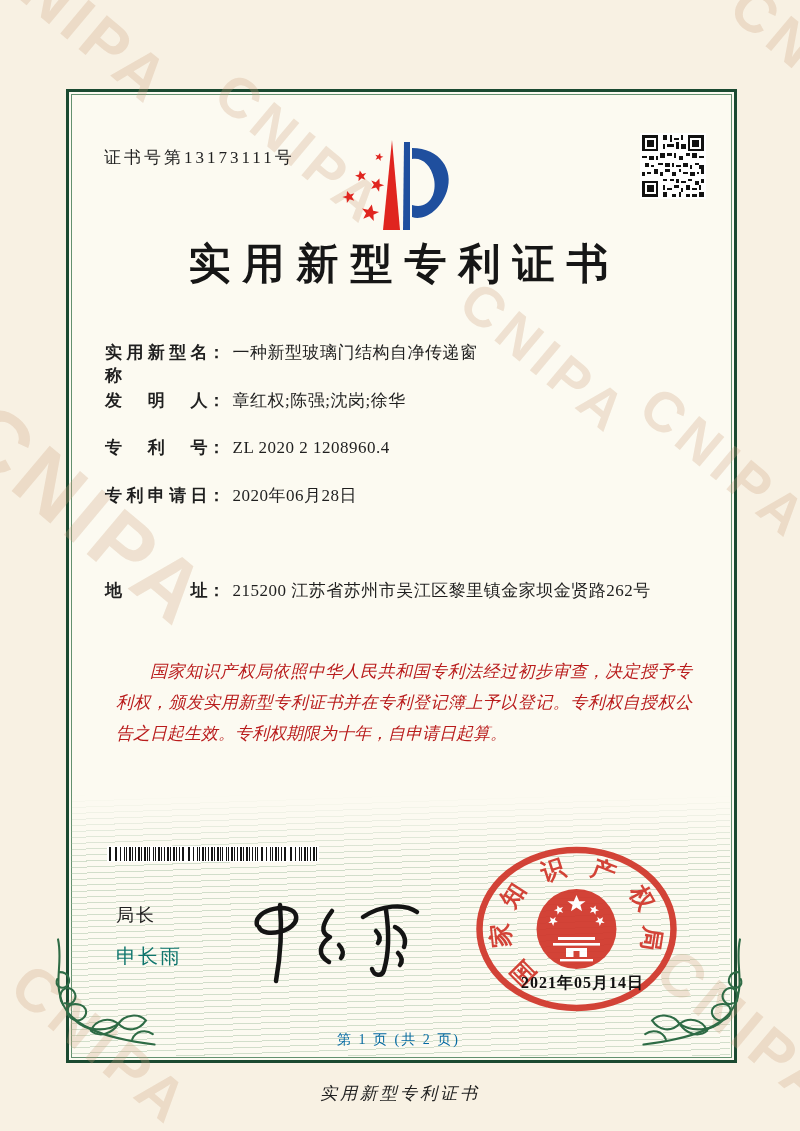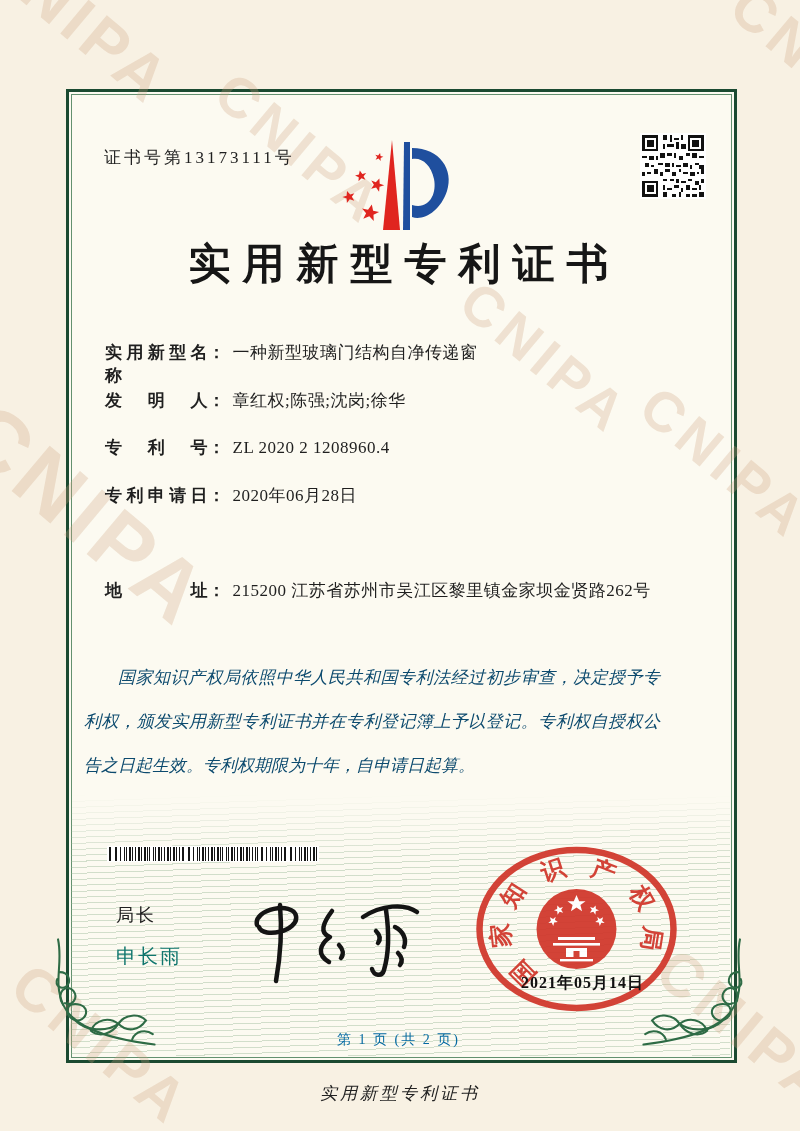--- a/index.html
+++ b/index.html
@@ -37,22 +37,22 @@
 
   .fieldrow{position:absolute;left:105px;width:580px;font-size:17px;color:#1f1f1f;
             z-index:4;letter-spacing:0.5px;}
   .flabel{display:inline-block;width:103px;text-align:justify;text-align-last:justify;
           font-weight:600;vertical-align:top;}
   .fcolon{font-weight:600;margin-right:7px;}
   .fvalue{font-weight:500;}
   .fvalue.w150{display:inline-block;width:158px;}
   .flabel2{font-weight:600;margin-left:4px;}
 
-  .bodytext{position:absolute;left:84px;top:656px;width:576px;z-index:4;
-            font-style:italic;font-size:17px;line-height:44px;color:#0c4a6e;
+  .bodytext{position:absolute;left:116px;top:656px;width:576px;z-index:4;
+            font-style:italic;font-size:17px;line-height:31px;color:#b91c1c;
             text-align:justify;}
   .bodytext p{margin:0;text-indent:2em;}
 
   .barcode{position:absolute;left:107px;top:846px;width:212px;height:16px;background:#fff;z-index:4;}
   .barcode .bars{position:absolute;left:2px;top:1px;right:2px;bottom:1px;
     background:repeating-linear-gradient(90deg,
       #141414 0 1.5px,#fff 1.5px 2.5px,
       #141414 2.5px 3.3px,#fff 3.3px 5.6px,
       #141414 5.6px 7.6px,#fff 7.6px 8.6px,
       #141414 8.6px 9.3px,#fff 9.3px 11.2px,

